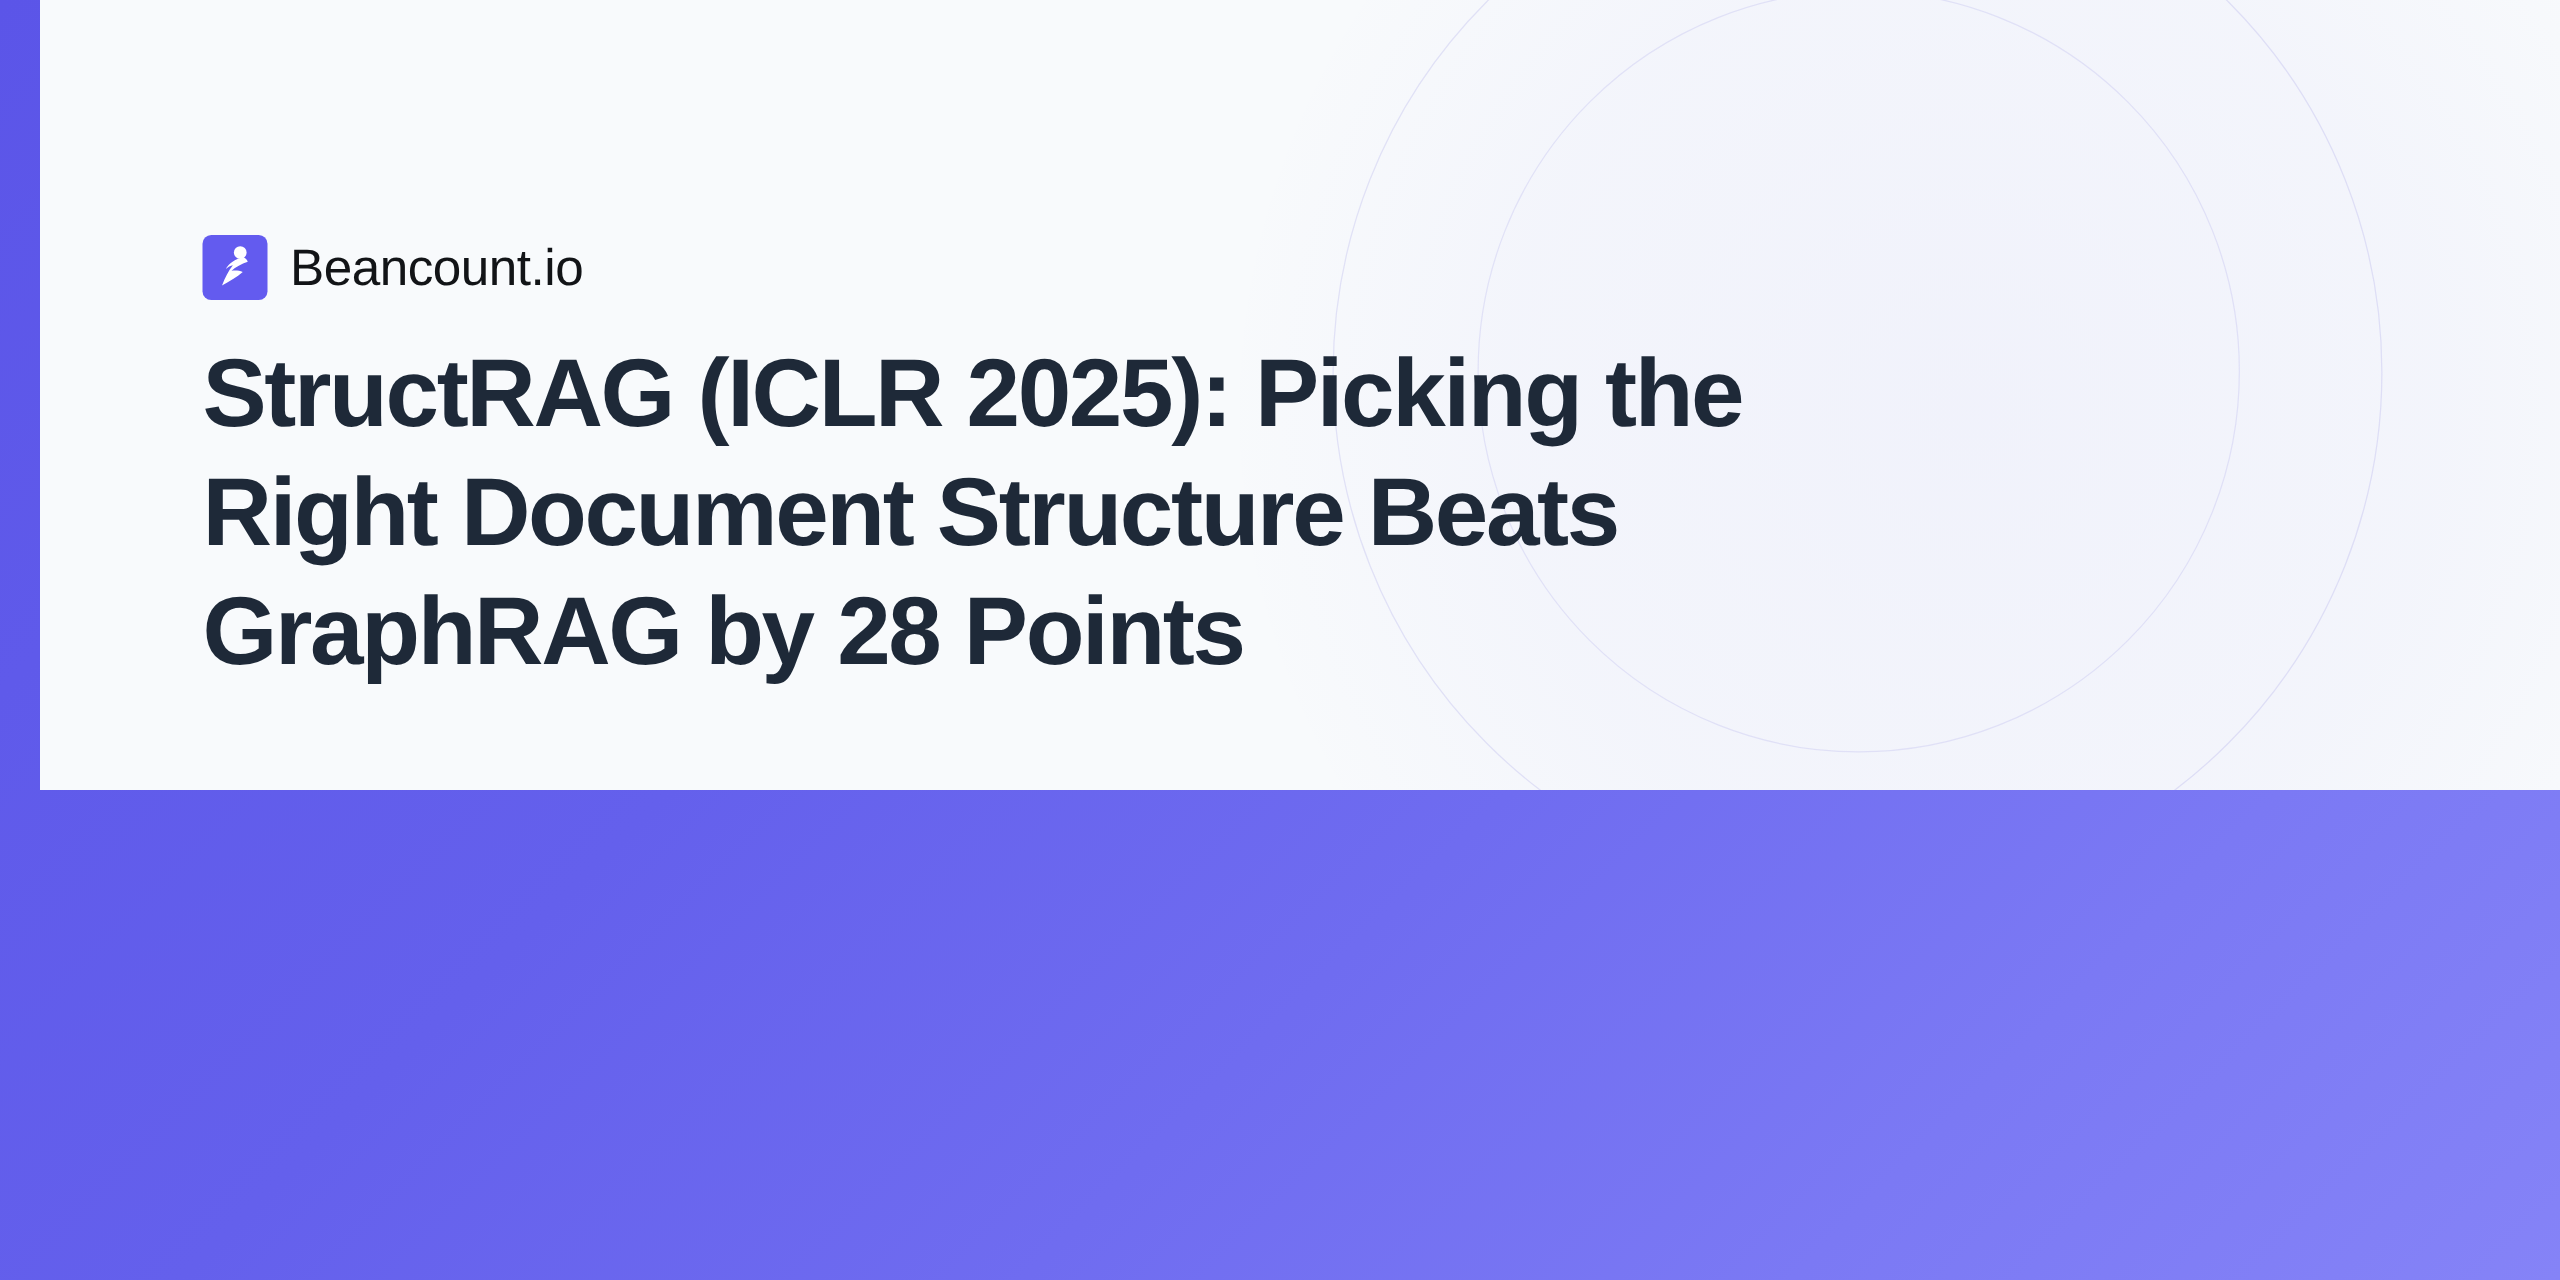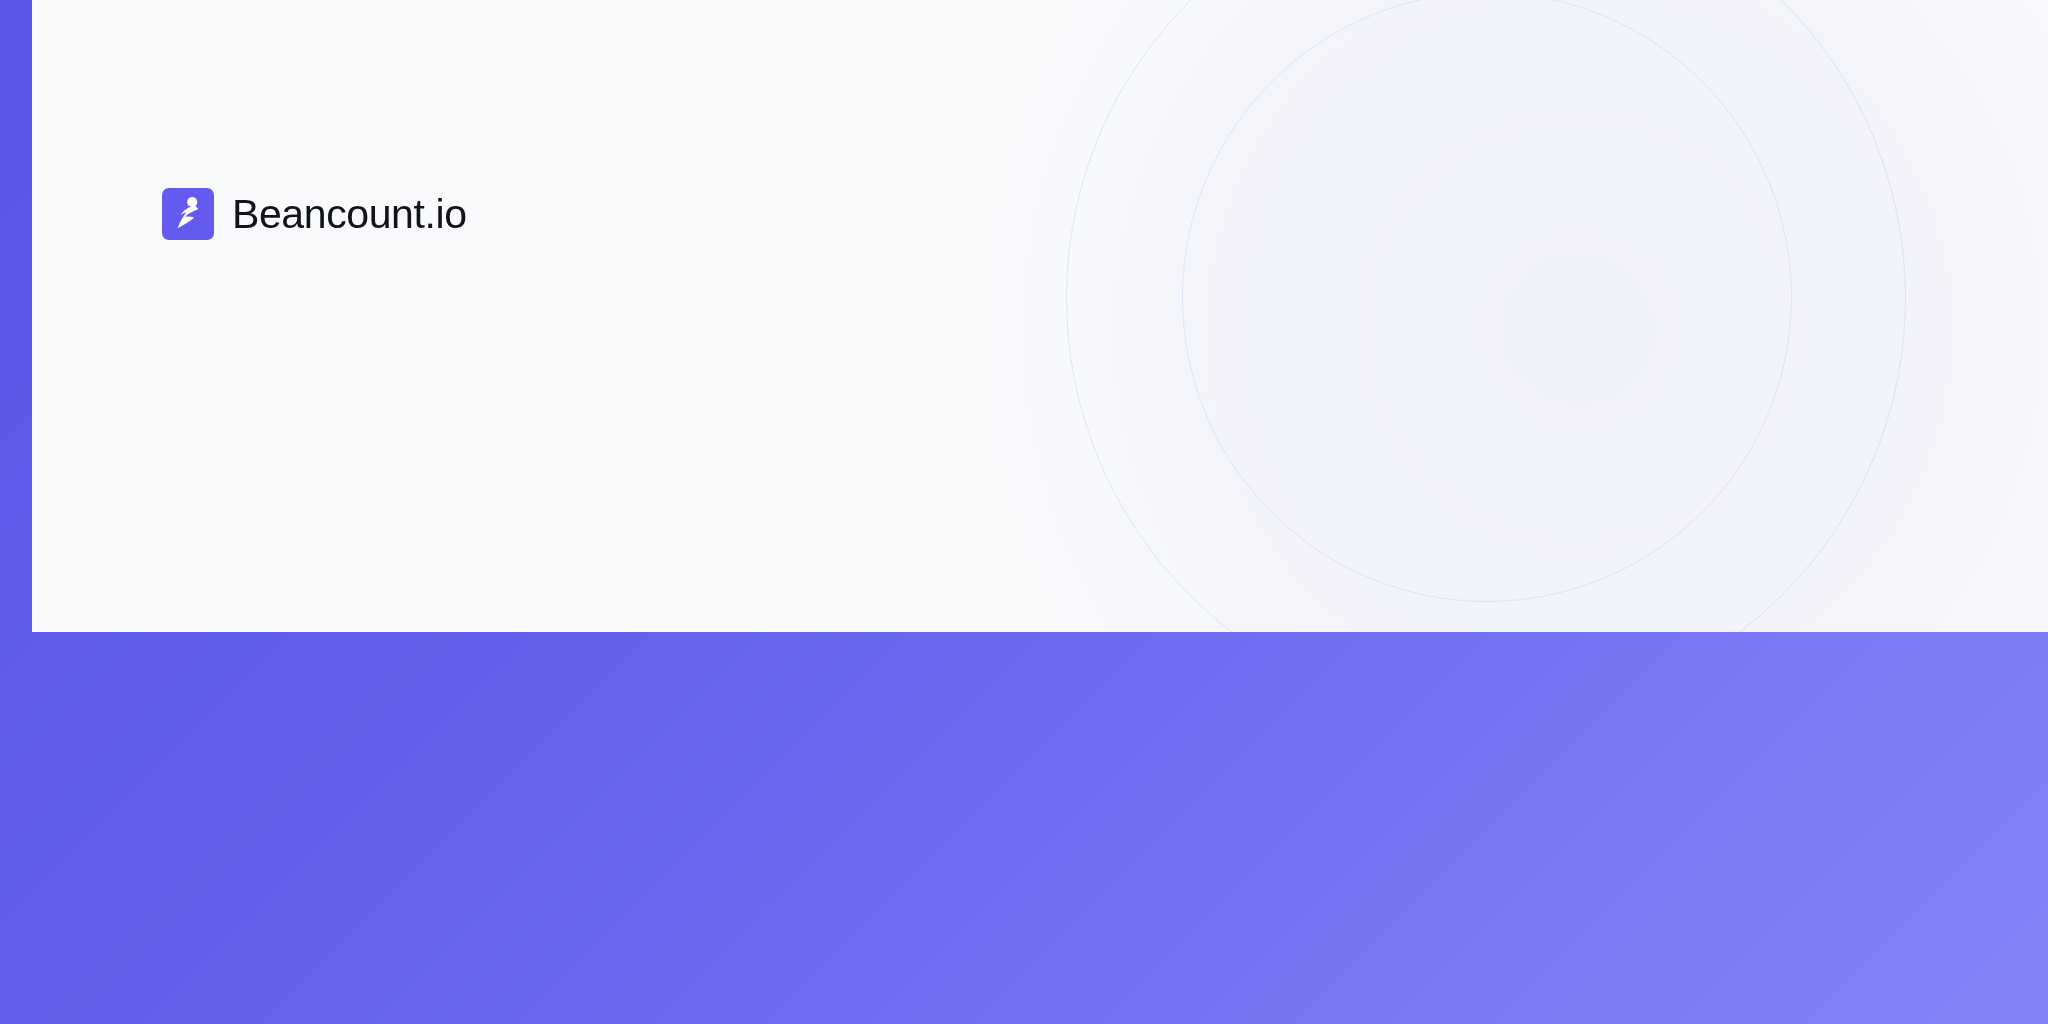--- a/index.html
+++ b/index.html
@@ -128,16 +128,17 @@
                      C 27.4 33.6, 21.9 37.2, 15.6 40.3
                      C 18.0 34.0, 20.9 28.6, 24.3 24.2
                      C 22.3 24.6, 20.4 25.6, 18.6 27.2
                      C 21.2 22.5, 25.9 19.2, 32.6 17.5
                      C 34.4 18.4, 35.6 19.7, 36.2 21.3 Z" fill="#ffffff"></path>
           </svg>
         </div>
         <div id="brand-name">Beancount.io</div>
       </div>
 
+      <h1 id="headline">StructRAG (ICLR 2025): Picking the Right Document Structure Beats GraphRAG by 28 Points</h1>
 
     </div>
   </div>
 </div>
 
 </body></html>

